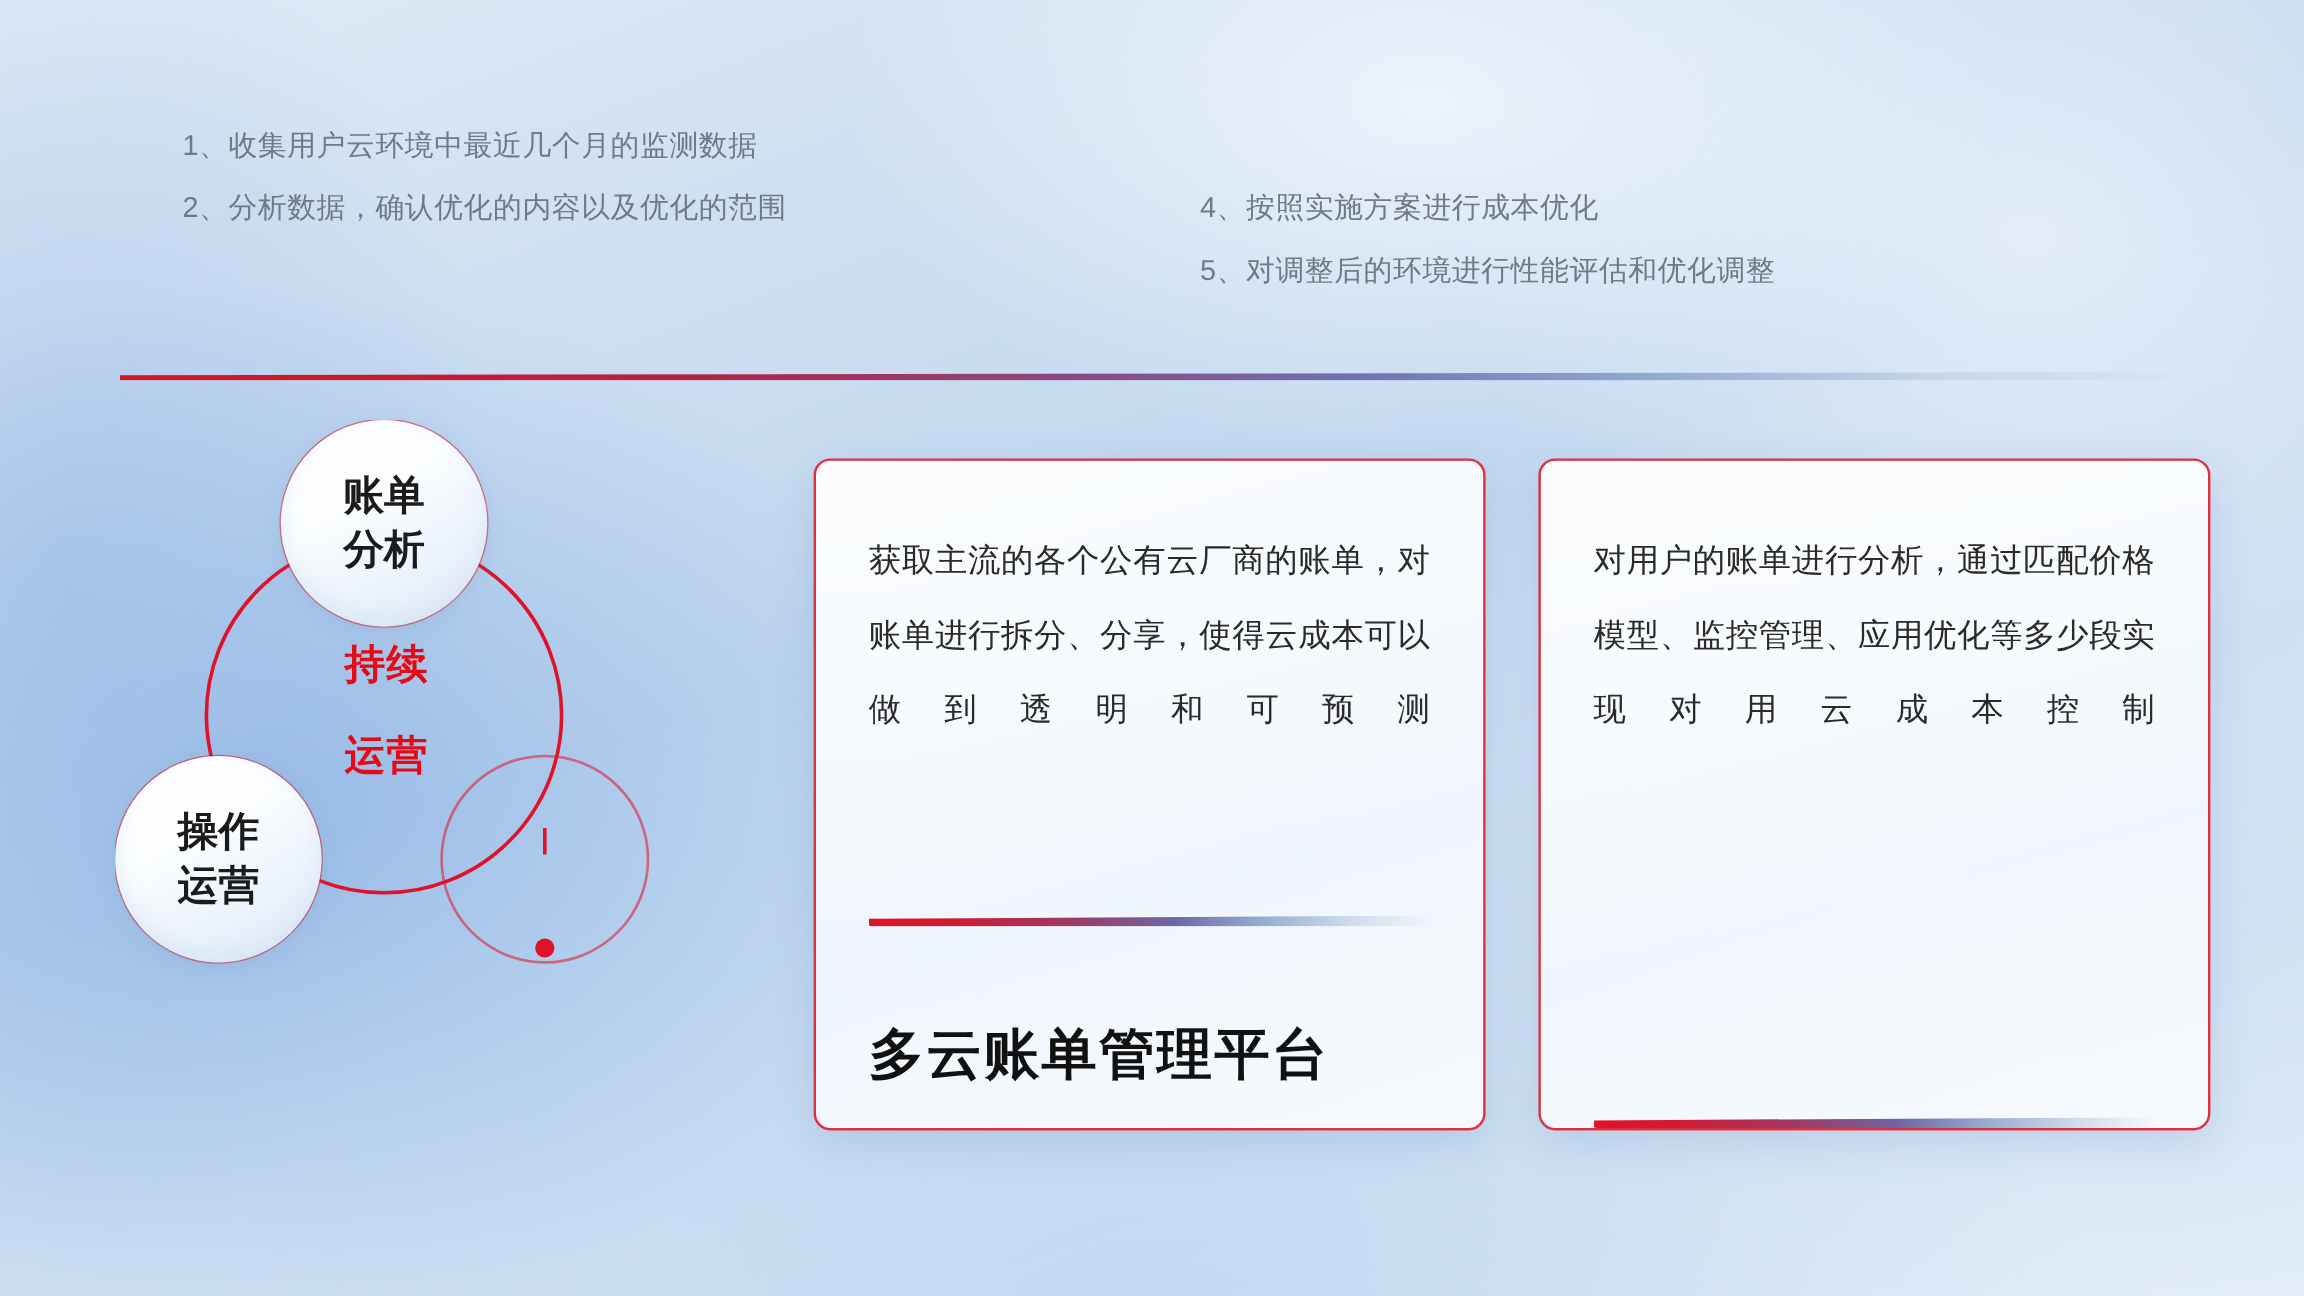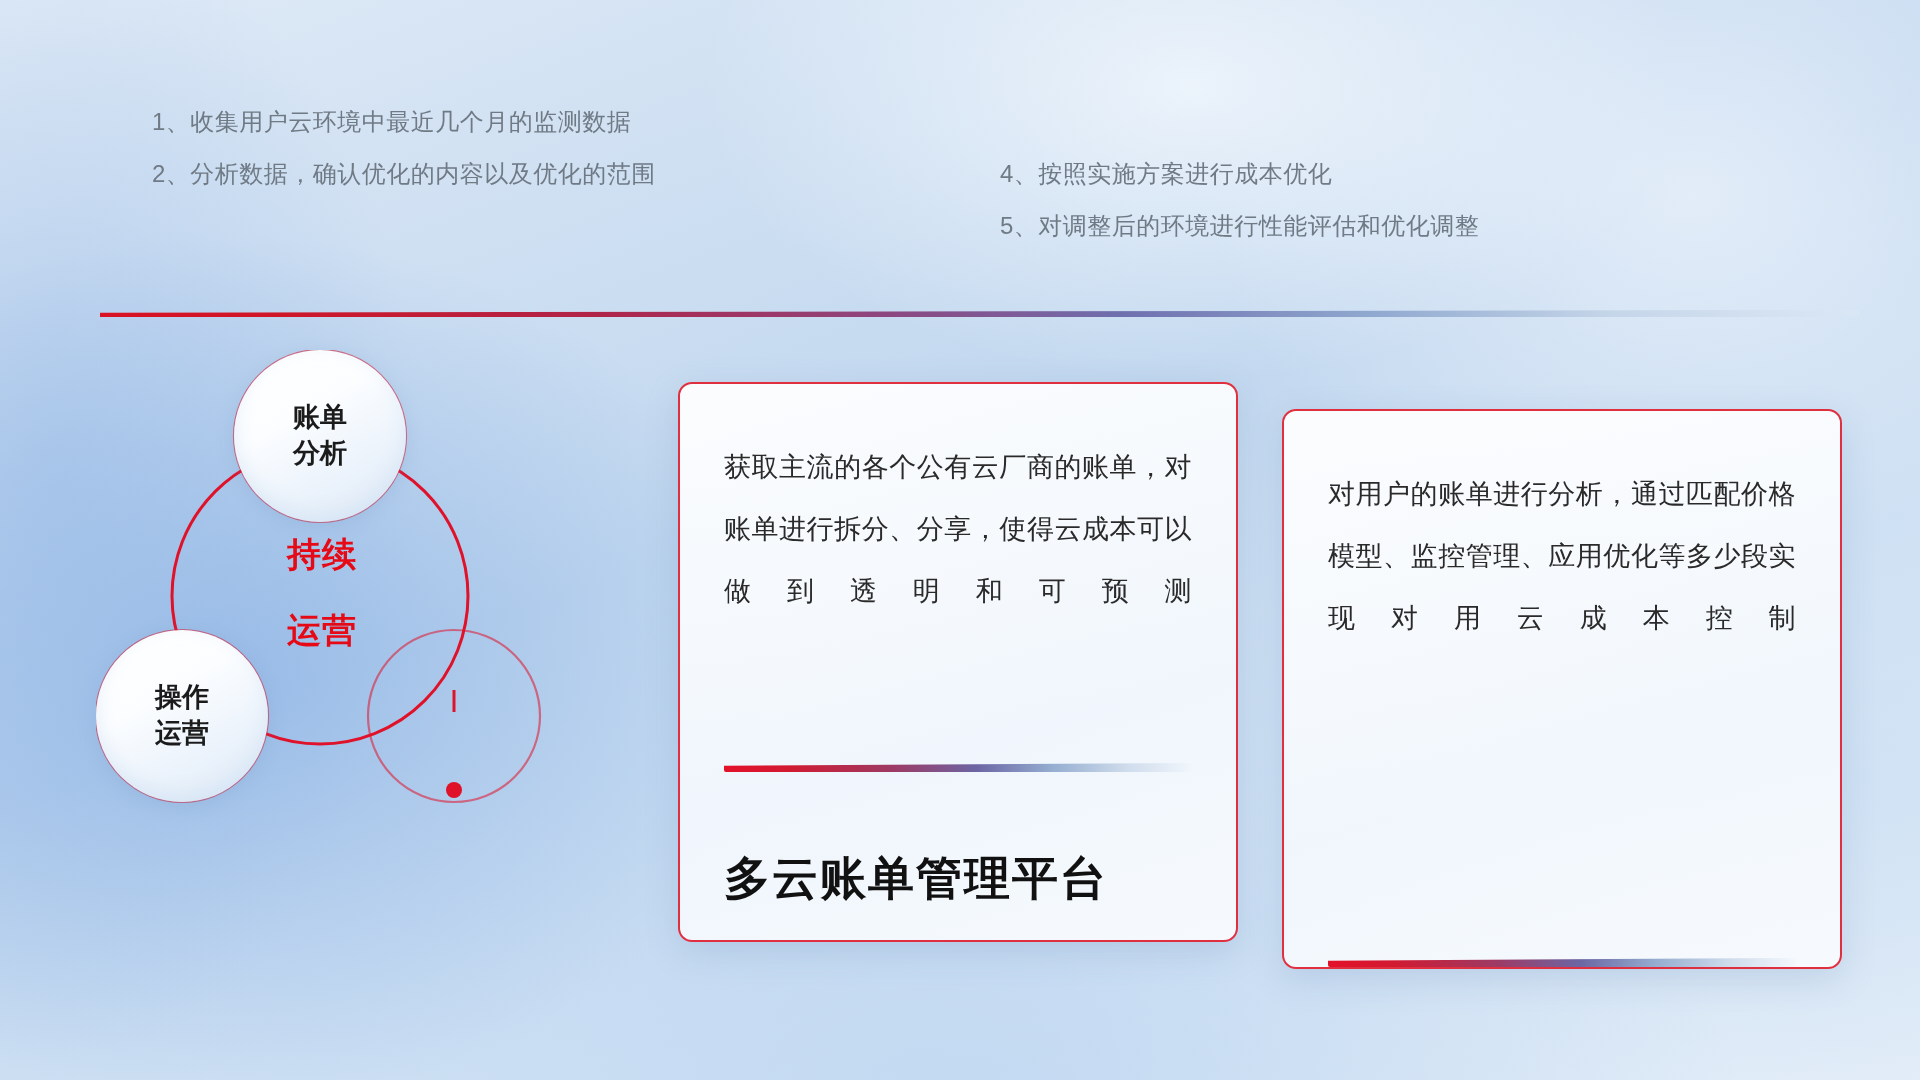--- a/index.html
+++ b/index.html
@@ -53,21 +53,21 @@
   
   .venn { position: absolute; left: 96px; top: 350px; width: 520px; height: 560px; }
   .venn svg { position: absolute; left: 0; top: 0; }
   .bubble {
     position: absolute;
     border-radius: 50%;
     background: linear-gradient(150deg, #ffffff 0%, #fbfdff 38%, #eaf2fb 72%, #dde9f7 100%);
     box-shadow: 0 4px 18px rgba(110,145,190,0.22), inset 0 -8px 18px rgba(200,220,240,0.45);
     display: flex; flex-direction: column;
     align-items: center; justify-content: center;
-    color: #1b1b1b; font-weight: bold; font-size: 27px; line-height: 1.33;
+    color: #1b1b1b; font-weight: bold; font-size: 34px; line-height: 1.33;
     text-align: center;
   }
   .bubble-top  { left: 138px; top: 0px;   width: 172px; height: 172px; }
   .bubble-bl   { left: 0px;   top: 280px; width: 172px; height: 172px; z-index: 3; }
   .bubble-br   { left: 272px; top: 280px; width: 172px; height: 172px; z-index: 3; }
 
   .venn-center {
     position: absolute;
     left: 116px; top: 184px; width: 220px; height: 118px;
     display: flex; flex-direction: column;
@@ -89,21 +89,21 @@
     background: linear-gradient(165deg,
       rgba(255,255,255,0.92) 0%,
       rgba(250,252,254,0.93) 32%,
       rgba(243,248,253,0.92) 62%,
       rgba(248,251,254,0.95) 100%);
     box-shadow: 0 10px 34px rgba(90,125,175,0.20);
     padding: 52px 44px 0 44px;
     display: flex; flex-direction: column;
   }
   .card-1 { left: 678px; }
-  .card-2 { left: 1282px; margin-top: 27px; }
+  .card-2 { left: 1282px; }
 
   .card-body {
     font-size: 27px;
     line-height: 62px;
     color: #2a2a2a;
     letter-spacing: 0.4px;
     flex: 0 0 auto;
     text-align: justify;
     text-align-last: justify;
   }

